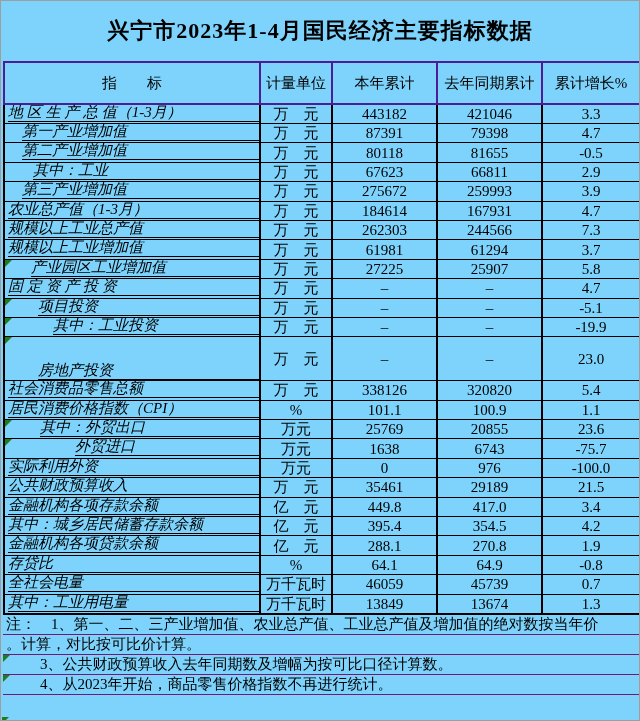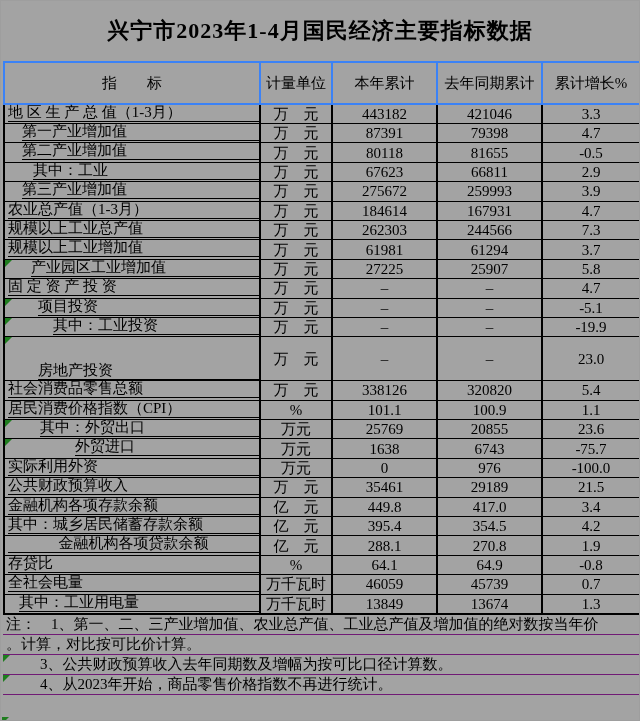--- a/index.html
+++ b/index.html
@@ -1,38 +1,38 @@
 <!DOCTYPE html>
 <html style="--flag-green: #1f7d1f;"><head>
 <meta charset="utf-8">
 <style>
   html,body{margin:0;padding:0;background:#e8e8e8;}
   .page{
-    position:relative;width:640px;height:721px;margin:0 auto;background:#a3a3a3;
+    position:relative;width:640px;height:721px;margin:0 auto;background:#7dd3fc;
     border:1px solid #9e9e9e;box-sizing:border-box;overflow:hidden;
     font-family:"Liberation Serif","DejaVu Serif",serif;color:#000;
   }
   .title{
     height:60px;display:flex;align-items:center;justify-content:center;
     font-size:22px;font-weight:bold;letter-spacing:1px;
   }
   table.stats{
     border-collapse:collapse;table-layout:fixed;width:636px;margin-left:2px;
     border:2px solid #000;
   }
   .stats th{
     height:40px;font-size:15px;font-weight:normal;white-space:nowrap;
-    border:2px solid #3b82f6;text-align:center;padding:0;overflow:hidden;
+    border:2px solid #4c1d95;text-align:center;padding:0;overflow:hidden;
   }
   .stats tr.r{height:19.4px;}
   .stats td{
     padding:0;font-size:15px;white-space:nowrap;overflow:visible;
     border-left:2px solid #000;border-right:2px solid #000;border-top:1px solid #000;
   }
-  .c-label{position:relative;text-align:left;vertical-align:top;}
+  .c-label{position:relative;text-align:left;vertical-align:top;font-style:italic;}
   .lbl{
     display:block;height:16px;line-height:15.5px;border-bottom:1px solid #000;
   }
   .c-mid{text-align:center;vertical-align:middle;line-height:18px;}
   .flag{
     position:absolute;top:0;left:0;width:0;height:0;
     border-top:7px solid var(--flag-green,#1f7d1f);border-right:7px solid transparent;
   }
   .notes{position:relative;margin-left:2px;width:636px;}
   .note-line{
@@ -259,21 +259,21 @@
           <td class="c-label">
             <span class="lbl" style="margin-left: 3px;">其中：城乡居民储蓄存款余额</span>
           </td>
           <td class="c-mid">亿　元</td>
           <td class="c-mid">395.4</td>
           <td class="c-mid">354.5</td>
           <td class="c-mid">4.2</td>
         </tr>
         <tr class="r">
           <td class="c-label">
-            <span class="lbl" style="margin-left: 3px; text-align: center;">金融机构各项贷款余额</span>
+            <span class="lbl" style="margin-left: 3px;">金融机构各项贷款余额</span>
           </td>
           <td class="c-mid">亿　元</td>
           <td class="c-mid">288.1</td>
           <td class="c-mid">270.8</td>
           <td class="c-mid">1.9</td>
         </tr>
         <tr class="r">
           <td class="c-label">
             <span class="lbl" style="margin-left: 3px;">存贷比</span>
           </td>
@@ -286,21 +286,21 @@
           <td class="c-label">
             <span class="lbl" style="margin-left: 3px;">全社会电量</span>
           </td>
           <td class="c-mid">万千瓦时</td>
           <td class="c-mid">46059</td>
           <td class="c-mid">45739</td>
           <td class="c-mid">0.7</td>
         </tr>
         <tr class="r">
           <td class="c-label">
-            <span class="lbl" style="margin-left: 14px;">其中：工业用电量</span>
+            <span class="lbl" style="margin-left: 3px;">其中：工业用电量</span>
           </td>
           <td class="c-mid">万千瓦时</td>
           <td class="c-mid">13849</td>
           <td class="c-mid">13674</td>
           <td class="c-mid">1.3</td>
         </tr>
       </tbody>
   </table>
 
   <div class="notes" id="notes">

